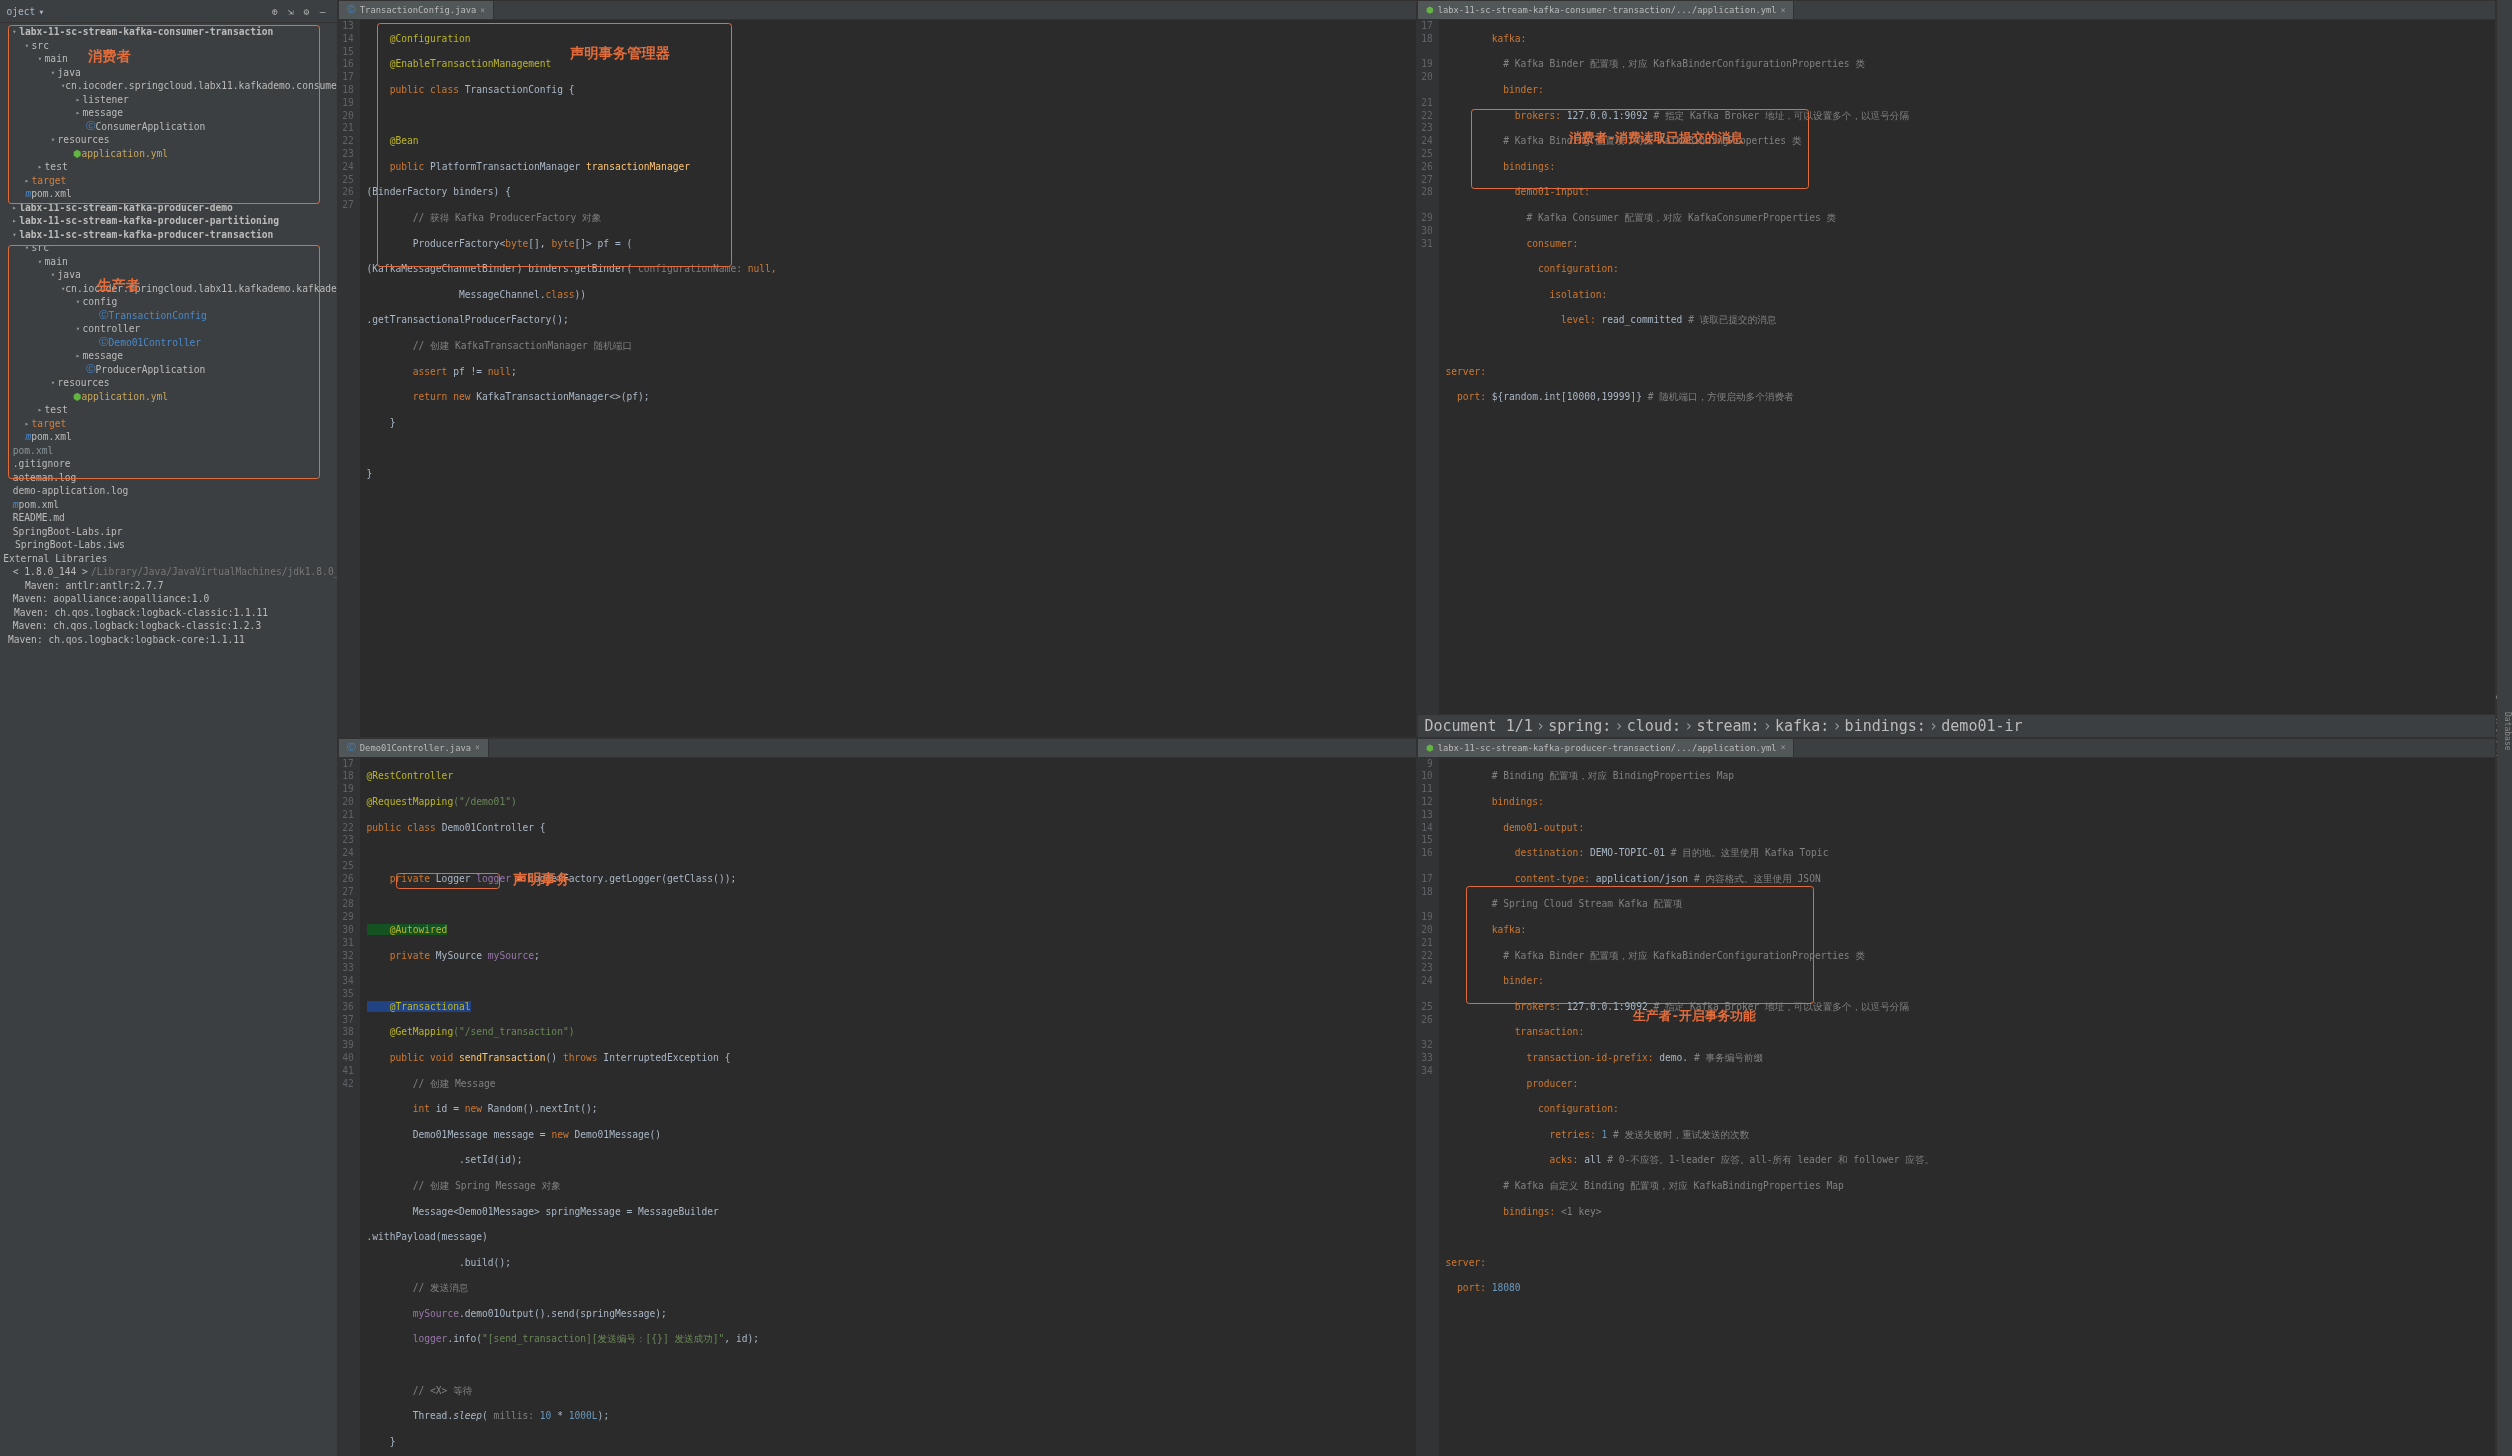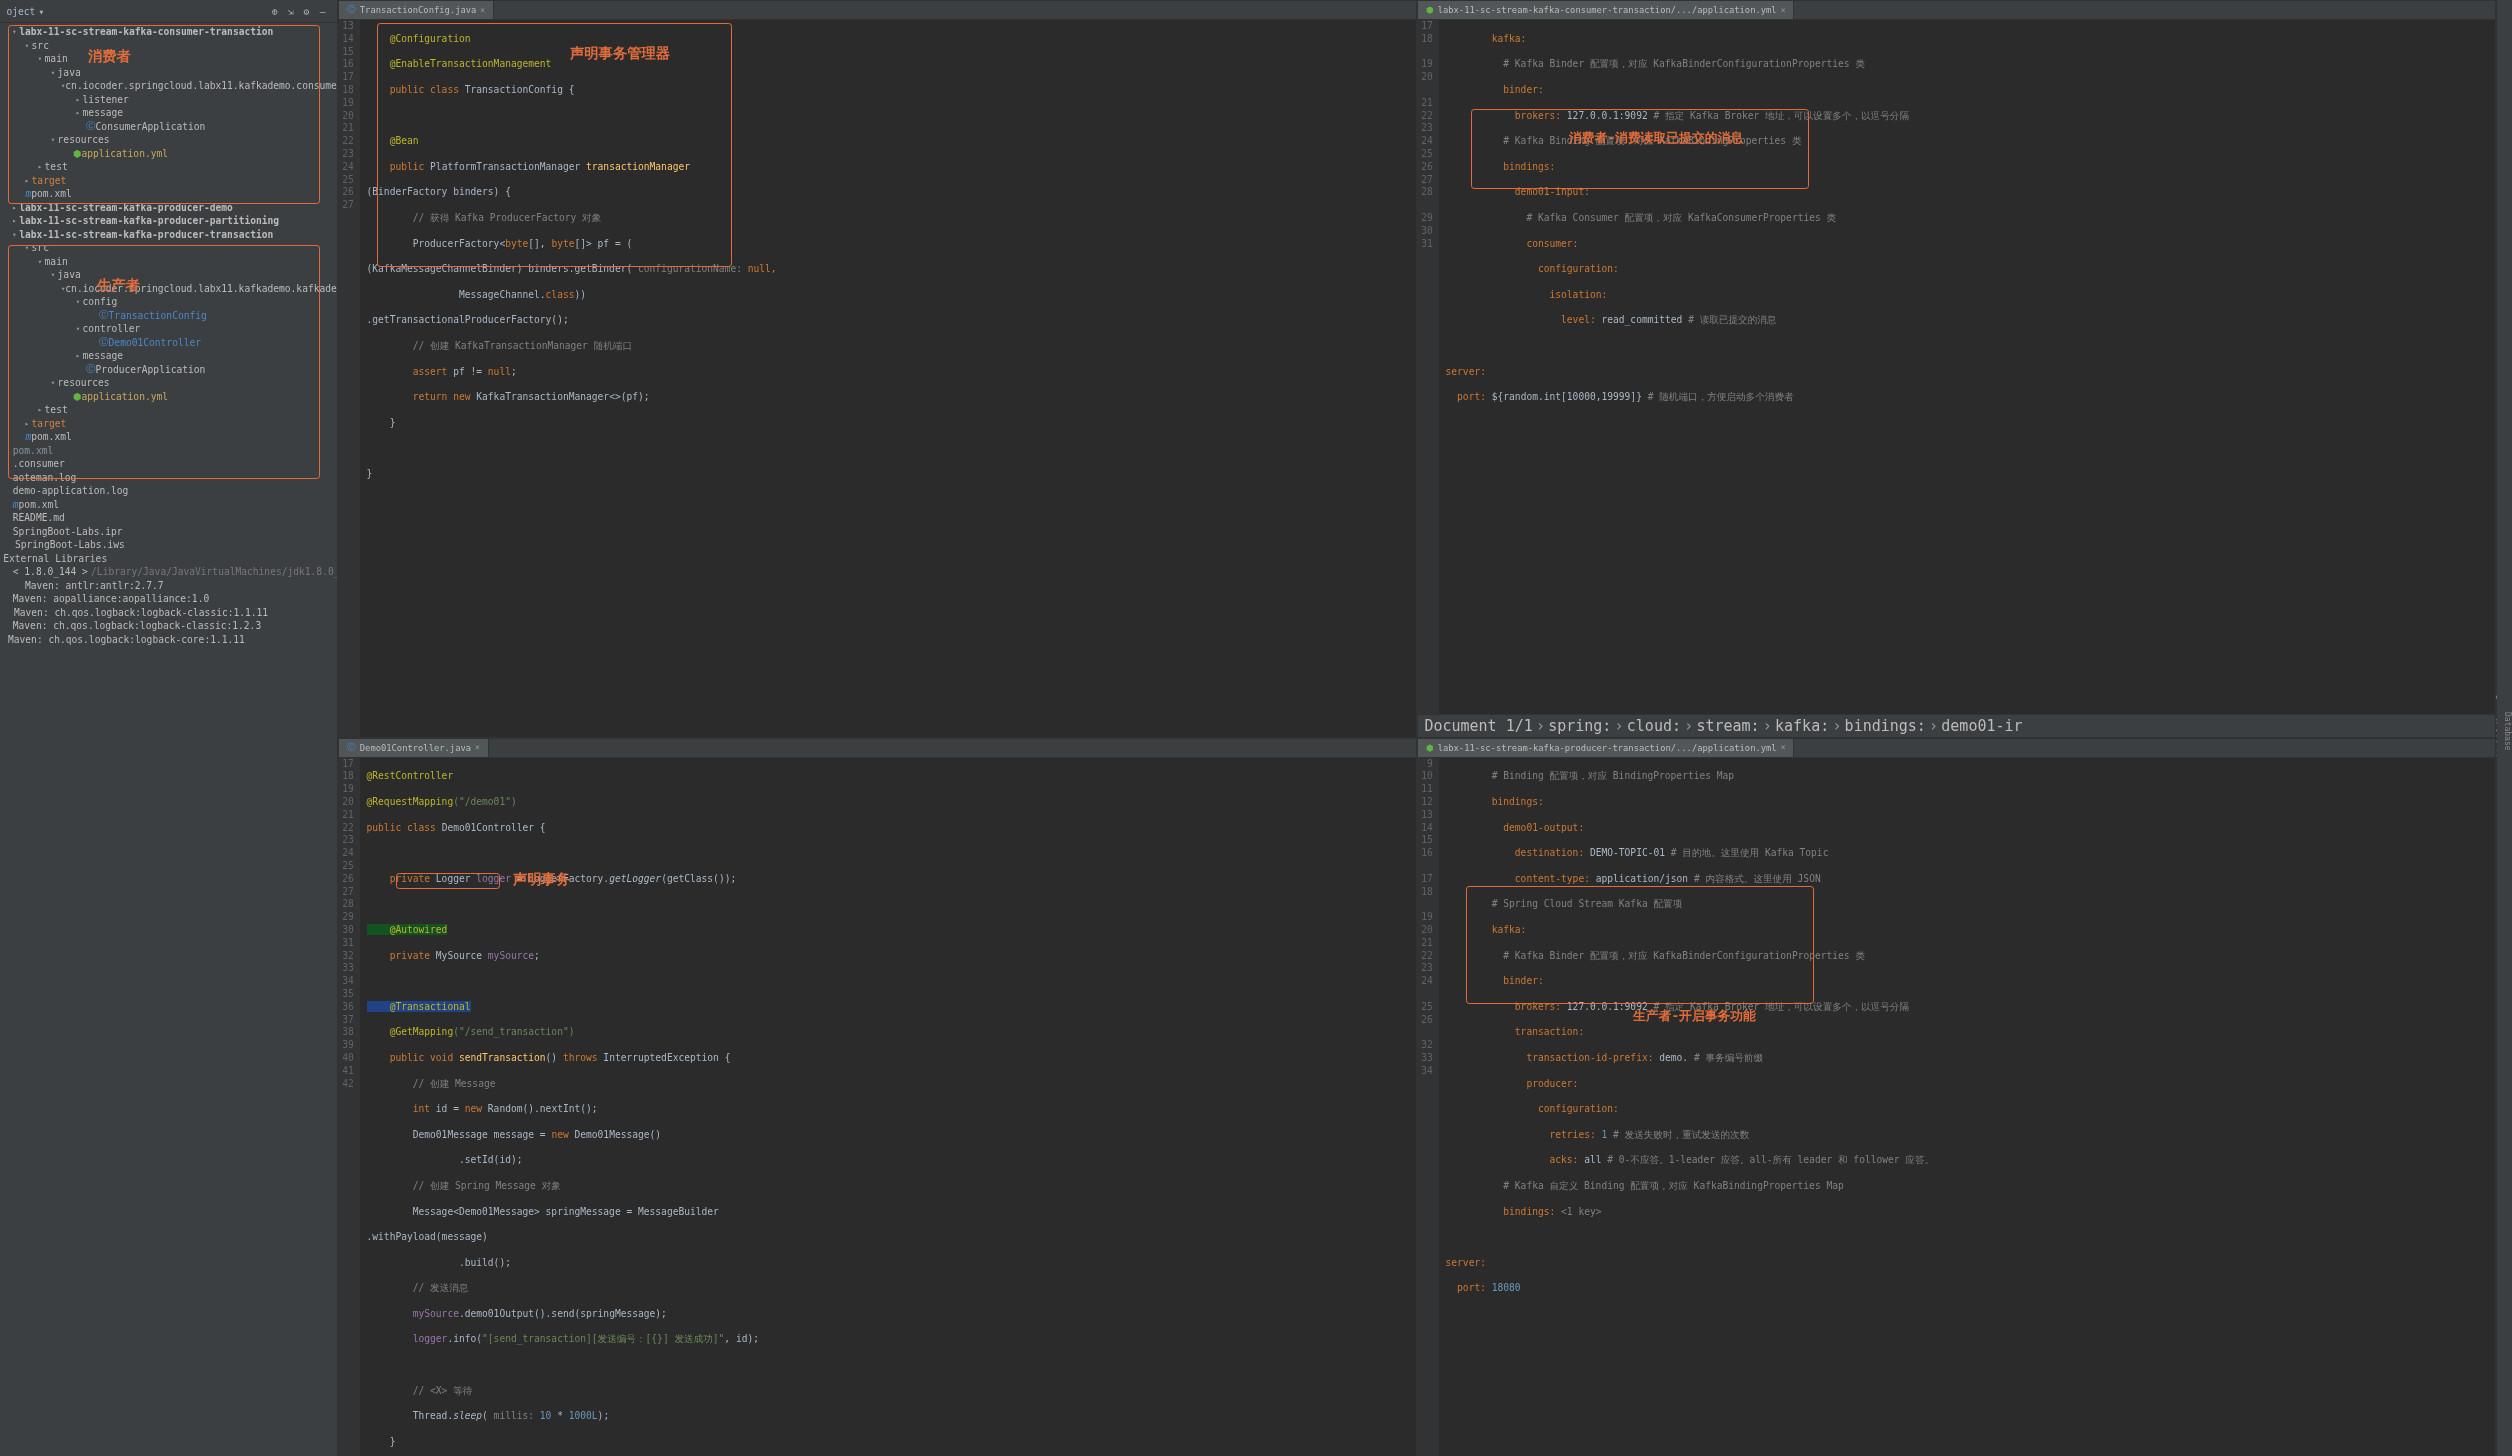--- a/index.html
+++ b/index.html
@@ -187,21 +187,21 @@
           <span class="dir-orange">target</span>
         </div>
       <div class="tree-item" style="padding-left:25.5px">
           <span style="color:#4a88c7;font-style:italic">m </span>
           <span class="file-java">pom.xml</span>
         </div>
       <div class="tree-item" style="padding-left:12.8px">
           <span class="dir" style="color:#87939a">pom.xml</span>
         </div>
       <div class="tree-item" style="padding-left:12.8px">
-          <span class="dir">.consumer</span>
+          <span class="dir">.gitignore</span>
         </div>
       <div class="tree-item" style="padding-left:12.8px">
           <span class="dir">aoteman.log</span>
         </div>
       <div class="tree-item" style="padding-left:12.8px">
           <span class="dir">demo-application.log</span>
         </div>
       <div class="tree-item" style="padding-left:12.8px">
           <span style="color:#4a88c7;font-style:italic">m </span>
           <span class="dir">pom.xml</span>
@@ -390,21 +390,21 @@
               <div>39</div>
               <div>40</div>
               <div>41</div>
               <div>42</div>
             </div>
           <div class="code">
 <div><span class="k-anno">@RestController</span></div>
 <div><span class="k-anno">@RequestMapping</span><span class="k-str">("/demo01")</span></div>
 <div><span class="k-kw">public class </span><span>Demo01Controller {</span></div>
 <div> </div>
-<div><span class="k-kw">    private </span><span>Logger </span><span class="k-field">logger</span><span> = LoggerFactory.</span><span style="font-style:italic">getLogger</span><span>(getClass());</span></div>
+<div><span class="k-kw">    private </span><span>Logger </span><span class="k-field">logger</span><span> = LoggerFactory.</span><span style="">getLogger</span><span>(getClass());</span></div>
 <div> </div>
 <div><span class="k-anno hl2">    @Autowired</span></div>
 <div><span class="k-kw">    private </span><span>MySource </span><span class="k-field">mySource</span><span>;</span></div>
 <div> </div>
 <div><span class="k-anno hl">    @Transactional</span></div>
 <div><span class="k-anno">    @GetMapping</span><span class="k-str">("/send_transaction")</span></div>
 <div><span class="k-kw">    public void </span><span class="k-method">sendTransaction</span><span>() </span><span class="k-kw">throws </span><span>InterruptedException {</span></div>
 <div><span class="k-comment">        // 创建 Message</span></div>
 <div><span class="k-kw">        int </span><span>id = </span><span class="k-kw">new </span><span>Random().nextInt();</span></div>
 <div><span>        Demo01Message message = </span><span class="k-kw">new </span><span>Demo01Message()</span></div>

